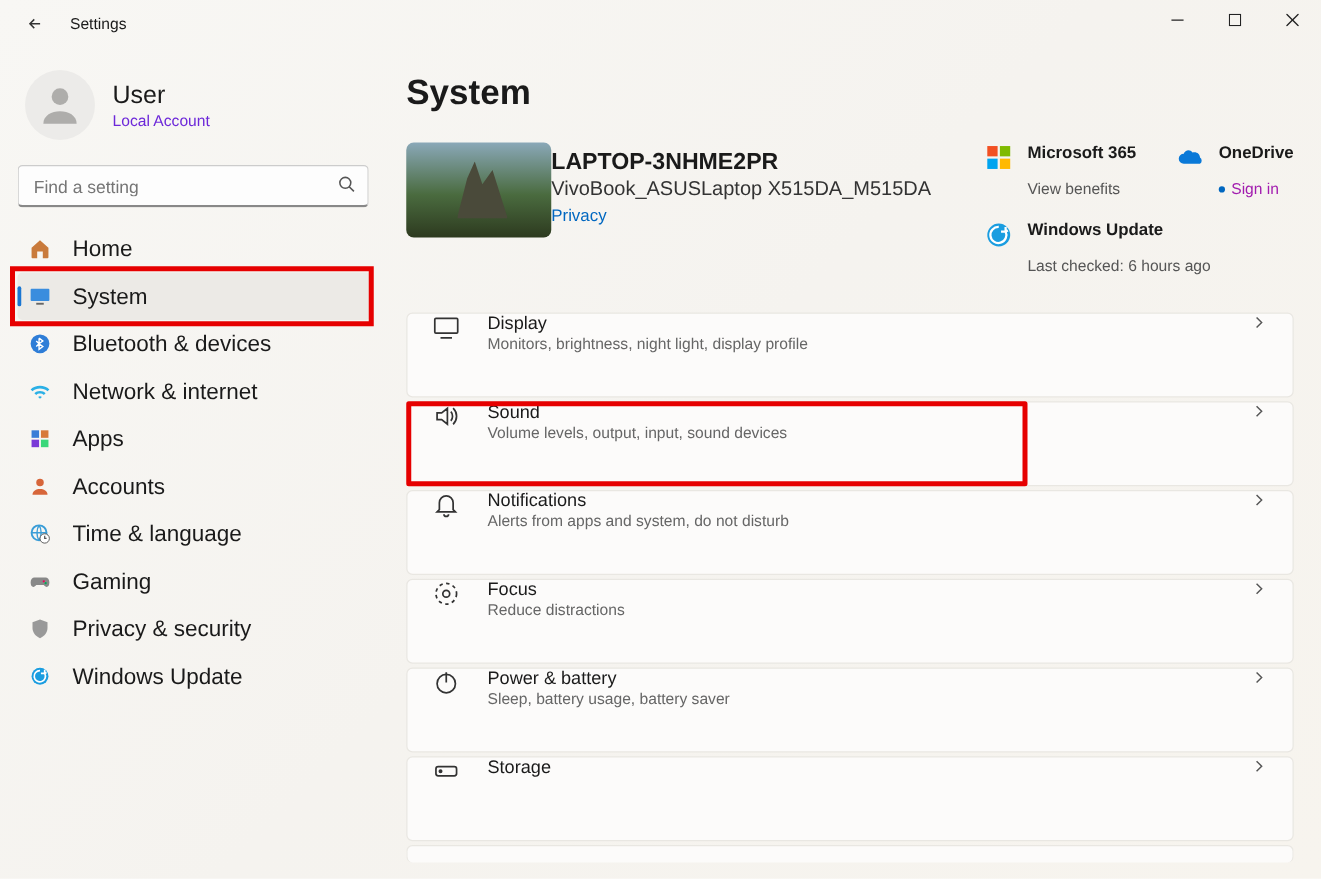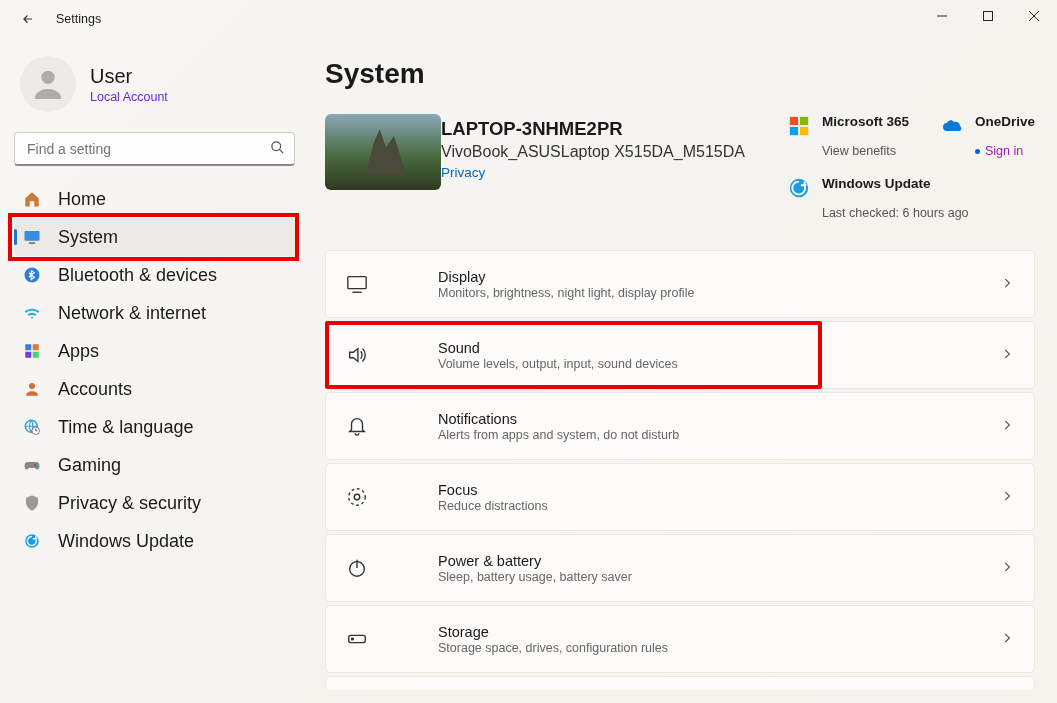--- a/index.html
+++ b/index.html
@@ -160,25 +160,23 @@
   .status-sub.link { color:#a21caf; cursor:pointer; }
   .dot { display:inline-block; width:5px; height:5px; border-radius:50%; background:#0067c0; margin-right:5px; vertical-align:middle; }
 
   .cards { display:flex; flex-direction:column; gap:3px; }
   .card {
     background:#fcfbfa;
     border:1px solid #e9e7e2;
     border-radius:5px;
     height:68px;
     display:flex;
-    align-items:center;
     padding:0 20px 0 20px;
     cursor:pointer;
     position:relative;
-    gap:48px;
   }
   .card-icon {
     width:22px; height:22px;
     display:flex; align-items:center; justify-content:center;
     color:#333;
     flex-shrink:0;
   }
   .card-text { margin-left:22px; }
   .card-title { font-size:14.5px; }
   .card-sub { font-size:12.5px; color:#666; margin-top:1px; }
@@ -474,21 +472,20 @@
 
       <div class="card">
         <span class="card-icon">
             <svg width="22" height="22" viewBox="0 0 24 24" fill="none" stroke="#333" stroke-width="1.5">
               <rect x="3" y="8" width="18" height="8" rx="2"></rect>
               <circle cx="7" cy="12" r="1" fill="#333"></circle>
             </svg>
           </span>
         <div class="card-text">
           <div class="card-title">Storage</div>
-          <div class="card-sub">Storage space, drives, configuration rules</div>
         </div>
         <span class="card-chevron"><svg width="14" height="14" viewBox="0 0 24 24" fill="none" stroke="#555" stroke-width="2">
               <path d="M9 5l7 7-7 7"></path>
             </svg></span>
       </div>
 
       <div class="card" style="height:14px; padding:0; border-bottom:none;"></div>
     </div>
   </main>
 </div>

